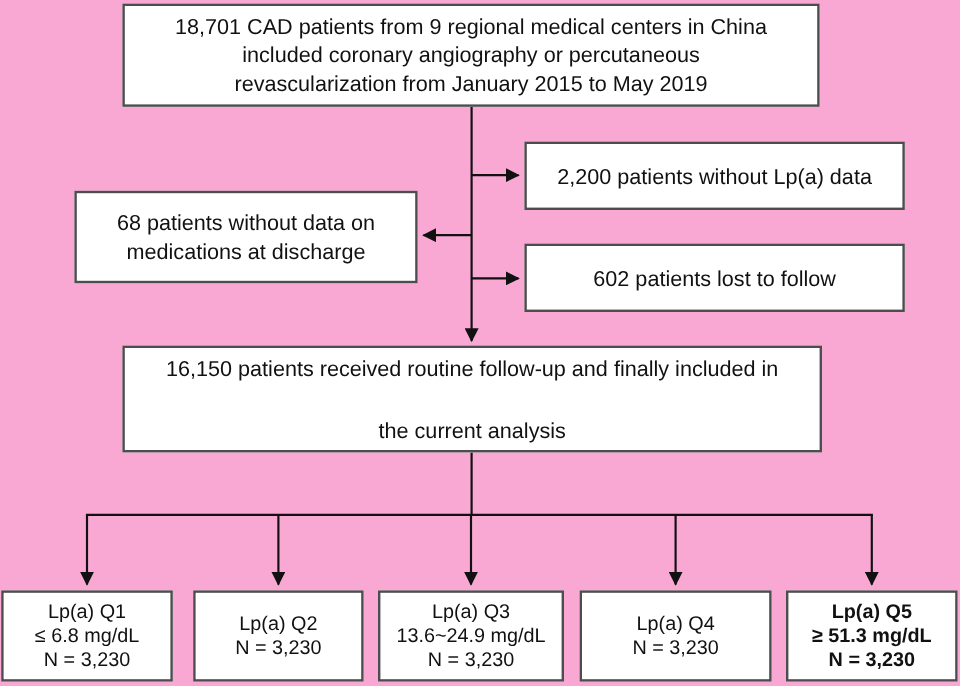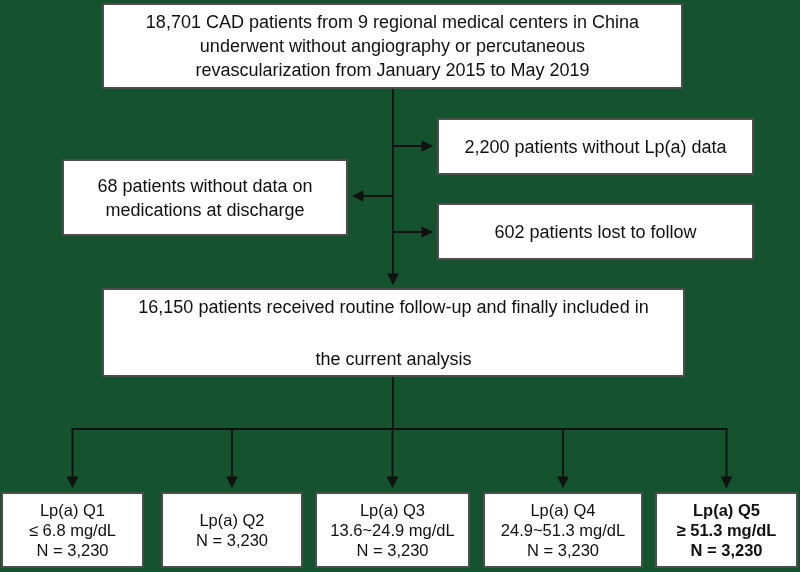--- a/index.html
+++ b/index.html
@@ -4,21 +4,21 @@
 <style>
   html, body {
     margin: 0;
     padding: 0;
     background: #ffffff;
   }
   #stage {
     position: relative;
     width: 800px;
     height: 572px;
-    background: #14532d;
+    background: #f9a8d4;
     font-family: "Liberation Sans", sans-serif;
     color: #111111;
     overflow: hidden;
   }
   #connectors {
     position: absolute;
     left: 0;
     top: 0;
     width: 800px;
     height: 572px;
@@ -86,21 +86,21 @@
 
     <line class="conn" x1="72.5" y1="429" x2="72.5" y2="487" marker-end="url(#arrowhead)"></line>
     <line class="conn" x1="232" y1="429" x2="232" y2="487" marker-end="url(#arrowhead)"></line>
     <line class="conn" x1="392.5" y1="429" x2="392.5" y2="487" marker-end="url(#arrowhead)"></line>
     <line class="conn" x1="563" y1="429" x2="563" y2="487" marker-end="url(#arrowhead)"></line>
     <line class="conn" x1="726.5" y1="429" x2="726.5" y2="487" marker-end="url(#arrowhead)"></line>
   </svg>
 
   <div id="box-enrollment" class="box">
     <div class="line">18,701 CAD patients from 9 regional medical centers in China</div>
-    <div class="line">underwent without angiography or percutaneous</div>
+    <div class="line">included coronary angiography or percutaneous</div>
     <div class="line">revascularization from January 2015 to May 2019</div>
   </div>
 
   <div id="box-excluded-lpa" class="box">
     <div class="line">2,200 patients without Lp(a) data</div>
   </div>
 
   <div id="box-excluded-meds" class="box">
     <div class="line">68 patients without data on</div>
     <div class="line">medications at discharge</div>
@@ -127,21 +127,20 @@
   </div>
 
   <div id="box-quintile-q3" class="box small">
     <div class="line">Lp(a) Q3</div>
     <div class="line">13.6~24.9 mg/dL</div>
     <div class="line">N = 3,230</div>
   </div>
 
   <div id="box-quintile-q4" class="box small">
     <div class="line">Lp(a) Q4</div>
-    <div class="line">24.9~51.3 mg/dL</div>
     <div class="line">N = 3,230</div>
   </div>
 
   <div id="box-quintile-q5" class="box small">
     <div class="line">Lp(a) Q5</div>
     <div class="line">≥ 51.3 mg/dL</div>
     <div class="line">N = 3,230</div>
   </div>
 
 </div>

